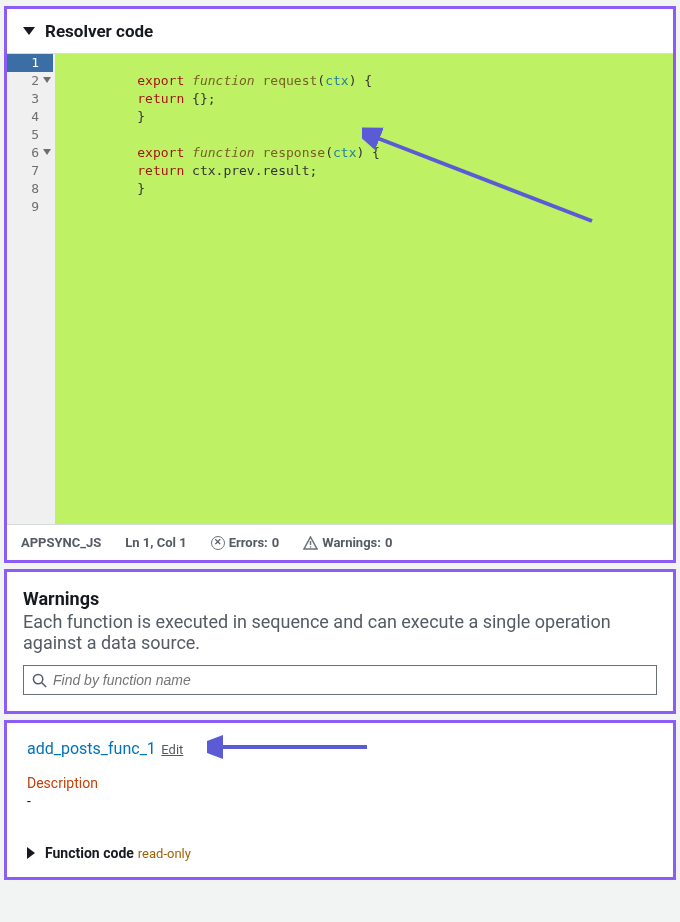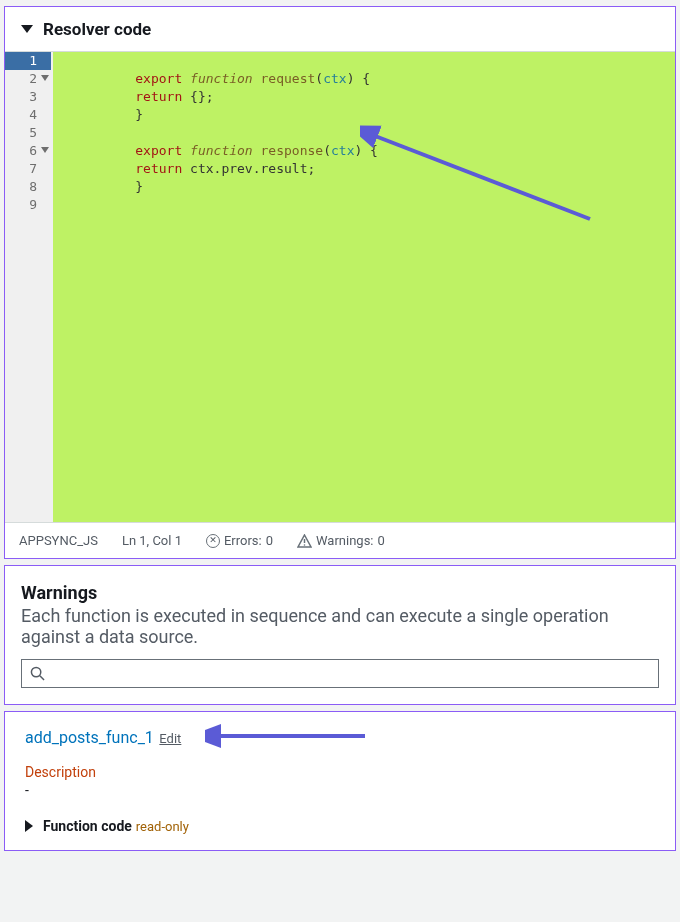--- a/index.html
+++ b/index.html
@@ -5,21 +5,21 @@
   * { box-sizing: border-box; margin: 0; padding: 0; }
   body {
     font-family: -apple-system, BlinkMacSystemFont, "Segoe UI", Roboto, "Helvetica Neue", Arial, sans-serif;
     background: #f2f3f3;
     font-size: 14px;
     color: #16191f;
     width: 680px;
   }
   .panel {
     background: #fff;
-    border: 1px solid #8b5cf6;
+    border: 3px solid #8b5cf6;
     margin: 6px 4px;
   }
   .panel-header {
     display: flex;
     align-items: center;
     padding: 12px 16px;
     cursor: pointer;
   }
   .caret {
     display: inline-block;
@@ -96,21 +96,21 @@
   .prop { color: #333; }
   .statusbar {
     display: flex;
     align-items: center;
     gap: 24px;
     padding: 10px 14px;
     color: #545b64;
     font-size: 13px;
     background: #fff;
   }
-  .statusbar .item { display: inline-flex; align-items: center; gap: 4px; }
+  .statusbar .item { display: inline-flex; align-items: center; gap: 4px; font-weight: bold; }
   .icon-circle-x {
     display:inline-flex; width:14px;height:14px;border:1.5px solid #687078;border-radius:50%;align-items:center;justify-content:center;font-size:9px;line-height:1;
   }
   .functions-panel { padding: 16px; }
   .functions-title { font-size: 18px; font-weight: 700; margin-bottom: 2px;}
   .functions-desc { font-size: 18px; color: #545b64; margin-bottom: 12px;}
   .search-box {
     display: flex; align-items: center;
     border: 1px solid #687078; padding: 6px 8px;
   }
@@ -118,21 +118,21 @@
     border: none; outline: none; flex:1; font-size: 14px; font-style: italic; color: #687078; background:transparent;
   }
   .search-icon {
     width: 15px; height: 15px; margin-right: 6px;
   }
   .func-item { padding: 16px 20px; }
   .func-name { color: #0073bb; font-size: 16px; text-decoration: none; }
   .edit-link { color: #545b64; font-size: 13px; margin-left: 2px;}
   .desc-label { font-size: 14px; color: #c2410c; margin-top: 17px;}
   .desc-val { font-size: 14px; color: #16191f; margin-top: 2px;}
-  .sub-collapse { display:flex; align-items:center; margin-top: 20px; cursor:pointer;}
+  .sub-collapse { display:flex; align-items:center; margin-top: 36px; cursor:pointer;}
   .sub-collapse .lbl { font-weight:700; font-size:14px;}
   .readonly { color:#a16207; font-weight:400; font-size:13px; margin-left:4px;}
   .arrow-annot {
     position: absolute;
     pointer-events: none;
   }
 </style>
 </head>
 <body>
 
@@ -188,20 +188,21 @@
 
 <div class="panel">
   <div class="functions-panel">
     <div class="functions-title">Warnings</div>
     <div class="functions-desc">Each function is executed in sequence and can execute a single operation against a data source.</div>
     <div class="search-box">
       <svg class="search-icon" viewBox="0 0 16 16">
           <circle cx="6.5" cy="6.5" r="5" fill="none" stroke="#545b64" stroke-width="1.6"></circle>
           <line x1="10.5" y1="10.5" x2="15" y2="15" stroke="#545b64" stroke-width="1.6"></line>
         </svg>
+      <input type="text" placeholder="Find by function name" style="">
     </div>
   </div>
 </div>
 
 <div class="panel" style="position:relative;">
   <div class="func-item">
     <div>
       <a href="#" class="func-name">add_posts_func_1</a>
       <a href="#" class="edit-link">Edit</a>
     </div>

